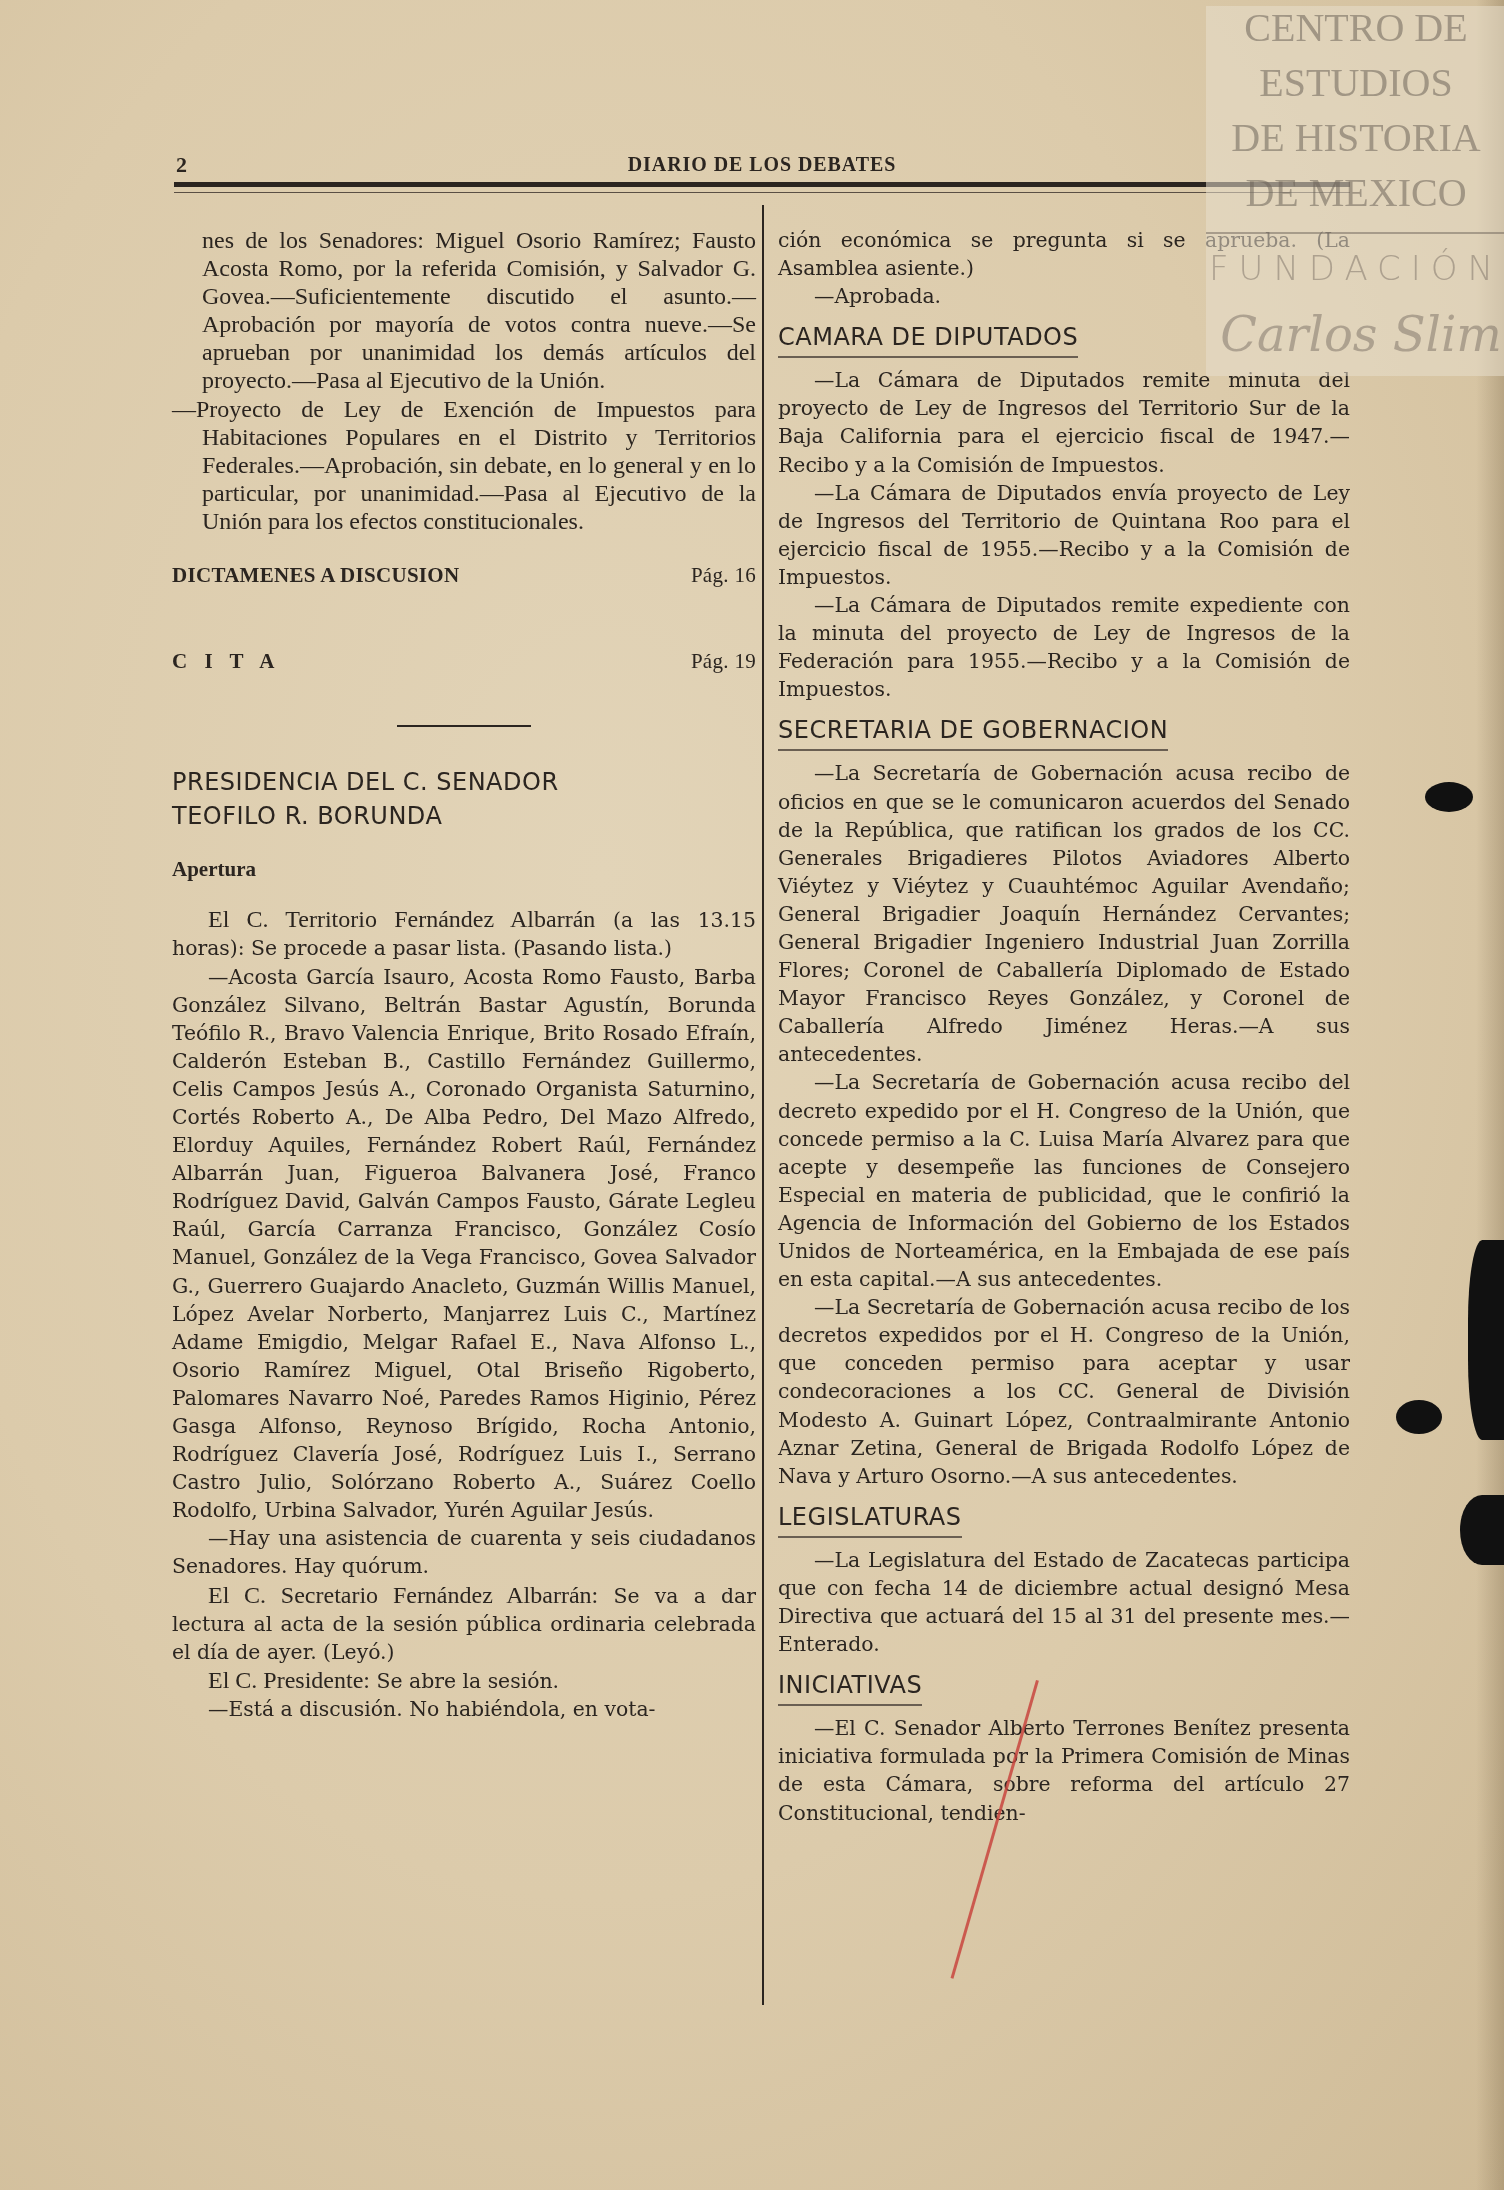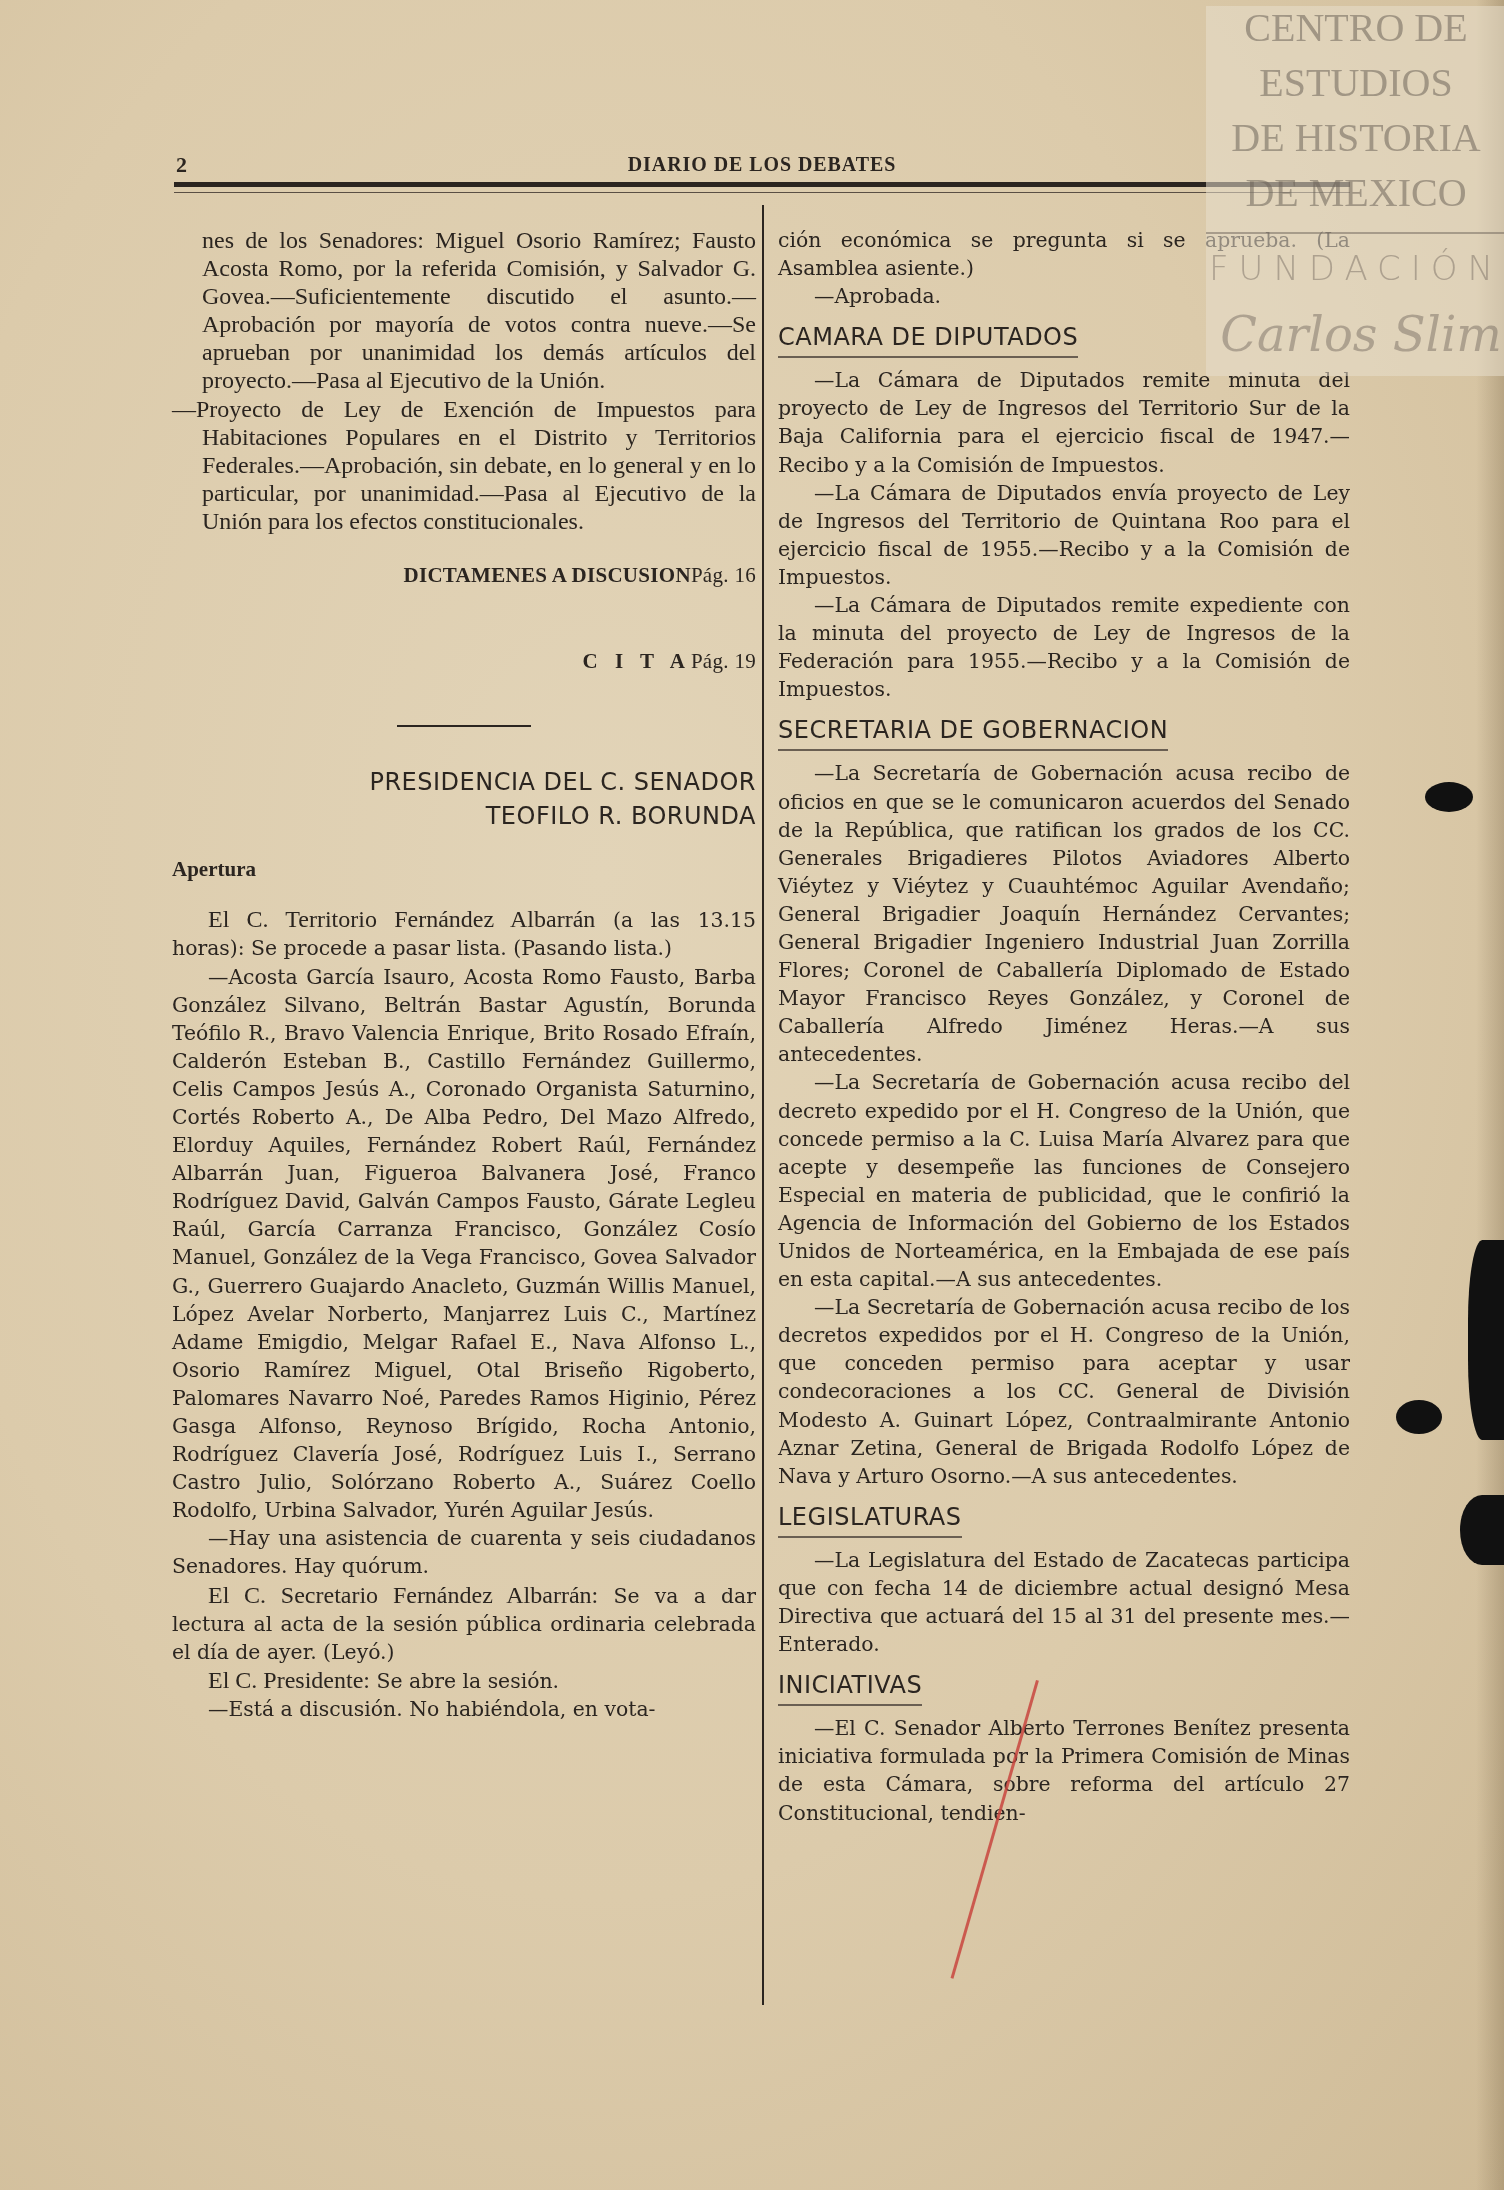--- a/index.html
+++ b/index.html
@@ -12,24 +12,24 @@
   .pub-title{position:absolute;left:0;width:100%;top:4px;text-align:center;font-weight:bold;font-size:21px;letter-spacing:1px;font-family:"Liberation Serif",serif;transform:scaleX(.95);}
   .rule-thick{position:absolute;left:174px;top:182px;width:1176px;height:5px;background:#2b2520;}
   .rule-thin{position:absolute;left:174px;top:192px;width:1176px;height:1px;background:#5a4f44;}
   .col-divider{position:absolute;left:762px;top:205px;width:2px;height:1800px;background:#2b2520;}
   .col{position:absolute;top:226px;width:584px;font-size:20.4px;line-height:28.1px;text-align:justify;}
   .col-left{left:172px;}
   .col-right{left:778px;width:572px;}
   .col p{margin:0;}
   .ind{text-indent:36px;}
   .bold{font-weight:normal;font-family:"Liberation Serif",serif;font-size:24px;}
-  .sum-head{display:flex;justify-content:flex-end;font-weight:bold;font-family:"Liberation Serif",serif;font-size:21px;letter-spacing:.3px;}
+  .sum-head{display:flex;justify-content:space-between;font-weight:bold;font-family:"Liberation Serif",serif;font-size:21px;letter-spacing:.3px;}
   .sum-head .pg{font-weight:normal;}
   .short-rule{width:134px;height:2px;background:#2b2520;margin:0 auto;}
-  .presid{text-align:right;font-family:"DejaVu Sans",sans-serif;font-size:24px;line-height:34px;letter-spacing:.5px;}
+  .presid{text-align:left;font-family:"DejaVu Sans",sans-serif;font-size:24px;line-height:34px;letter-spacing:.5px;}
   .sub-head{font-weight:bold;font-family:"Liberation Serif",serif;font-size:21px;}
   .sec-head{font-family:"DejaVu Sans",sans-serif;font-weight:normal;font-size:24px;line-height:30px;display:inline-block;border-bottom:2px solid #6a5f52;padding-bottom:4px;letter-spacing:.5px;}
   .watermark{position:absolute;left:1206px;top:6px;width:300px;height:370px;background:rgba(232,222,204,.55);}
   .wm-line{position:absolute;left:0;width:300px;text-align:center;color:rgba(110,100,90,.55);font-family:"Liberation Serif",serif;font-size:40px;line-height:44px;}
   .wm-fund{position:absolute;left:0;width:300px;text-align:center;color:rgba(110,100,90,.45);font-family:"DejaVu Sans",sans-serif;font-size:34px;letter-spacing:10px;font-weight:200;}
   .wm-sig{position:absolute;left:10px;width:290px;text-align:center;color:rgba(110,100,90,.45);font-family:"DejaVu Serif",serif;font-style:italic;font-size:48px;}
   .wm-rule{position:absolute;left:0;width:300px;height:2px;background:rgba(110,100,90,.5);}
   .blot{position:absolute;background:#111;border-radius:50%;}
   .red-mark{position:absolute;left:1036px;top:1680px;width:3px;height:310px;background:#c8453e;transform:rotate(16deg);transform-origin:top left;opacity:.85;}
 </style>

